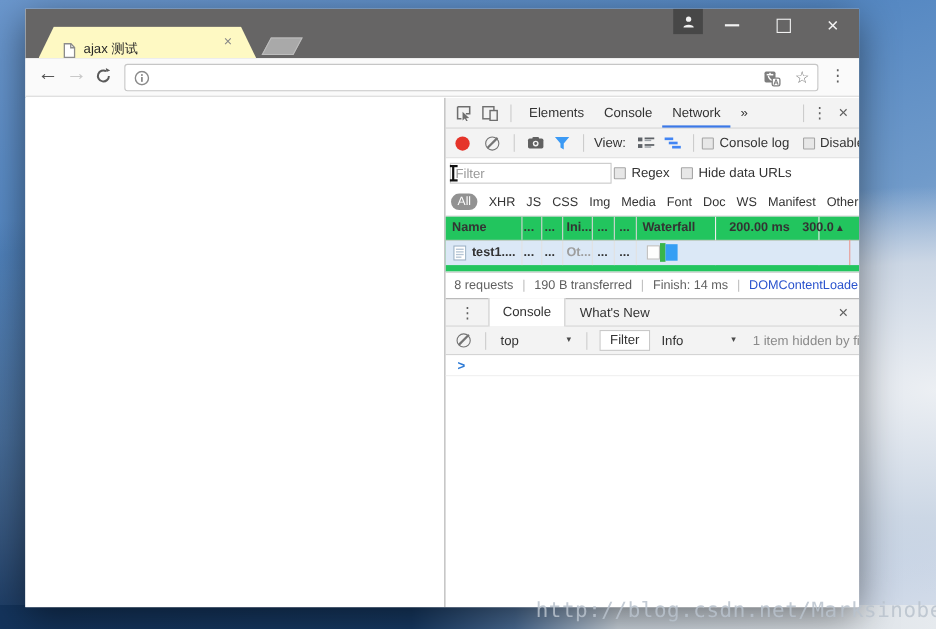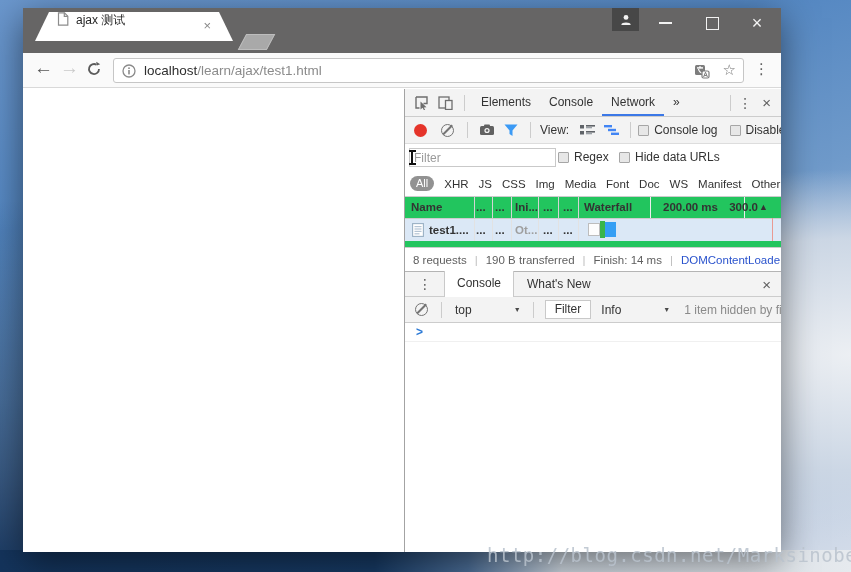--- a/index.html
+++ b/index.html
@@ -16,23 +16,23 @@
 
   .watermark { position:absolute; left:487px; top:544px; z-index:40;
       font-family:"DejaVu Sans Mono",monospace; font-size:19px; letter-spacing:.5px;
       color:rgba(185,194,204,.85); white-space:nowrap; }
 
   
   .window { position:absolute; left:23px; top:8px; width:758px; height:544px; z-index:10;
       background:#fff; box-shadow:0 10px 34px rgba(0,0,0,.5); overflow:hidden; }
 
   .titlebar { position:relative; height:45px; background:#666565; }
-  .tab { position:absolute; left:12px; bottom:12px; width:198px; height:29px; background:#ffffff;
+  .tab { position:absolute; left:12px; bottom:0; width:198px; height:29px; background:#fef9c3;
       clip-path:polygon(14px 0, calc(100% - 14px) 0, 100% 100%, 0 100%);
-      display:flex; align-items:flex-start; }
+      display:flex; align-items:flex-end; }
   .tab-title { font-size:12px; color:#272727; margin-left:7px; }
   .tab-close { position:absolute; right:22px; top:7px; font-size:13px; color:#888; line-height:14px; cursor:default; }
   .newtab { position:absolute; left:219px; bottom:3px; width:29px; height:16px; background:#a9a9a9;
       border:1px solid #bdbdbd; transform:skewX(-28deg); }
   .profile-btn { position:absolute; left:589px; top:0; width:27px; height:23px; background:#474747;
       display:flex; align-items:center; justify-content:center; }
   .winbtn { position:absolute; top:0; width:34px; height:30px; display:flex; align-items:center; justify-content:center; }
   .btn-min  { left:625px; } .btn-max { left:672px; } .btn-close { left:717px; }
   .min-glyph { width:13px; height:2px; background:#f2f2f2; }
   .max-glyph { width:13px; height:13px; border:1.5px solid #f2f2f2; }
@@ -188,21 +188,20 @@
         </svg>
       </div>
       <div class="urlbar">
         <span class="url-info">
           <svg width="14" height="14" viewBox="0 0 14 14">
             <circle cx="7" cy="7" r="6" fill="none" stroke="#8a8a8a" stroke-width="1.3"></circle>
             <rect x="6.2" y="6" width="1.6" height="4.4" fill="#8a8a8a"></rect>
             <rect x="6.2" y="3.4" width="1.6" height="1.6" fill="#8a8a8a"></rect>
           </svg>
         </span>
-        <span class="url-text"><span class="url-host">localhost</span><span class="url-path">/learn/ajax/test1.html</span></span>
         <span class="url-translate">
           <svg width="16" height="15" viewBox="0 0 16 15">
             <rect x="1" y="1" width="10" height="10" rx="1.5" fill="#7d7d7d"></rect>
             <rect x="3" y="3.2" width="6" height="1.4" fill="#fff"></rect>
               <rect x="5.3" y="2.2" width="1.4" height="2" fill="#fff"></rect>
             <path d="M4.5 5 C5 7.5 7 9 9 9.5" stroke="#fff" stroke-width="1.2" fill="none"></path>
             <rect x="8" y="7" width="7" height="7" rx="1.5" fill="#fff" stroke="#7d7d7d" stroke-width="1.2"></rect>
             <path d="M11.5 8.2 L9.6 13 M11.5 8.2 L13.4 13 M10.2 11.5 H12.8" stroke="#7d7d7d" stroke-width="1" fill="none"></path>
           </svg>
         </span>

